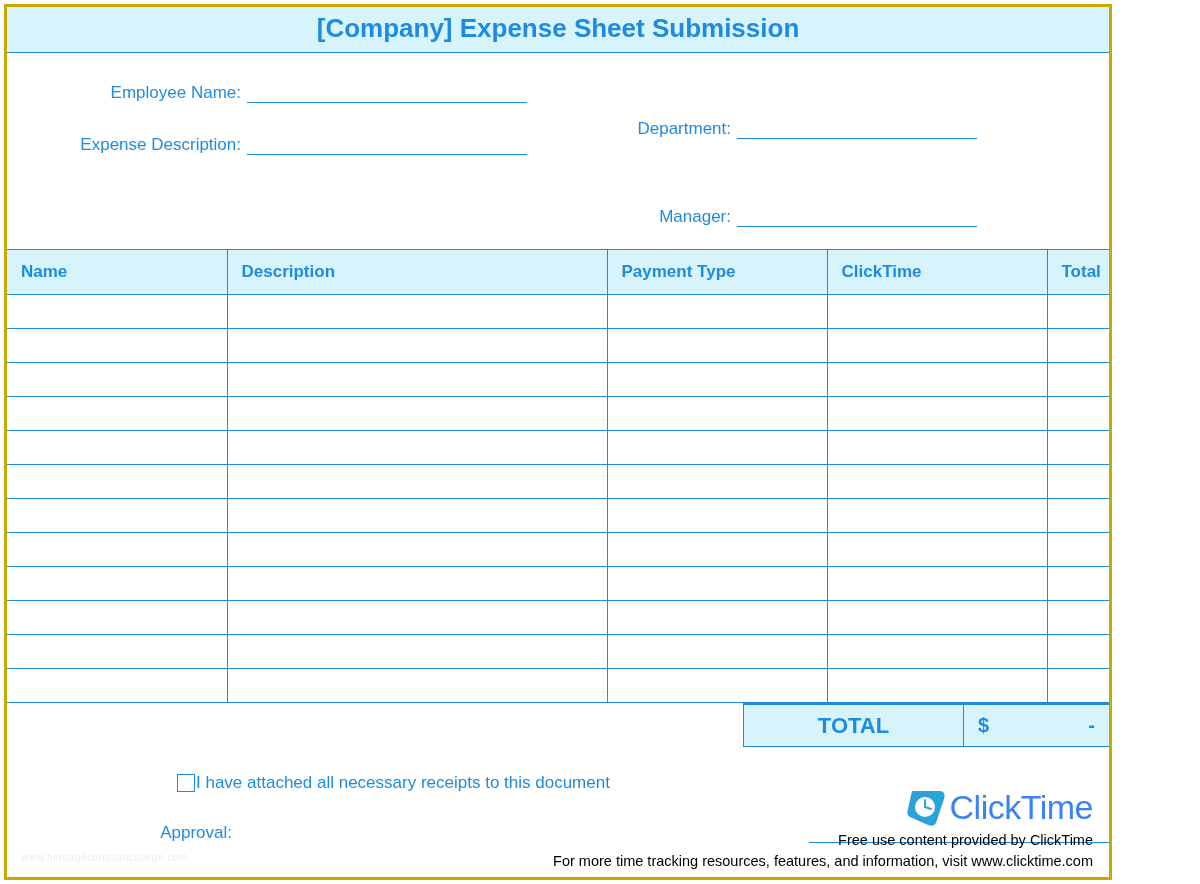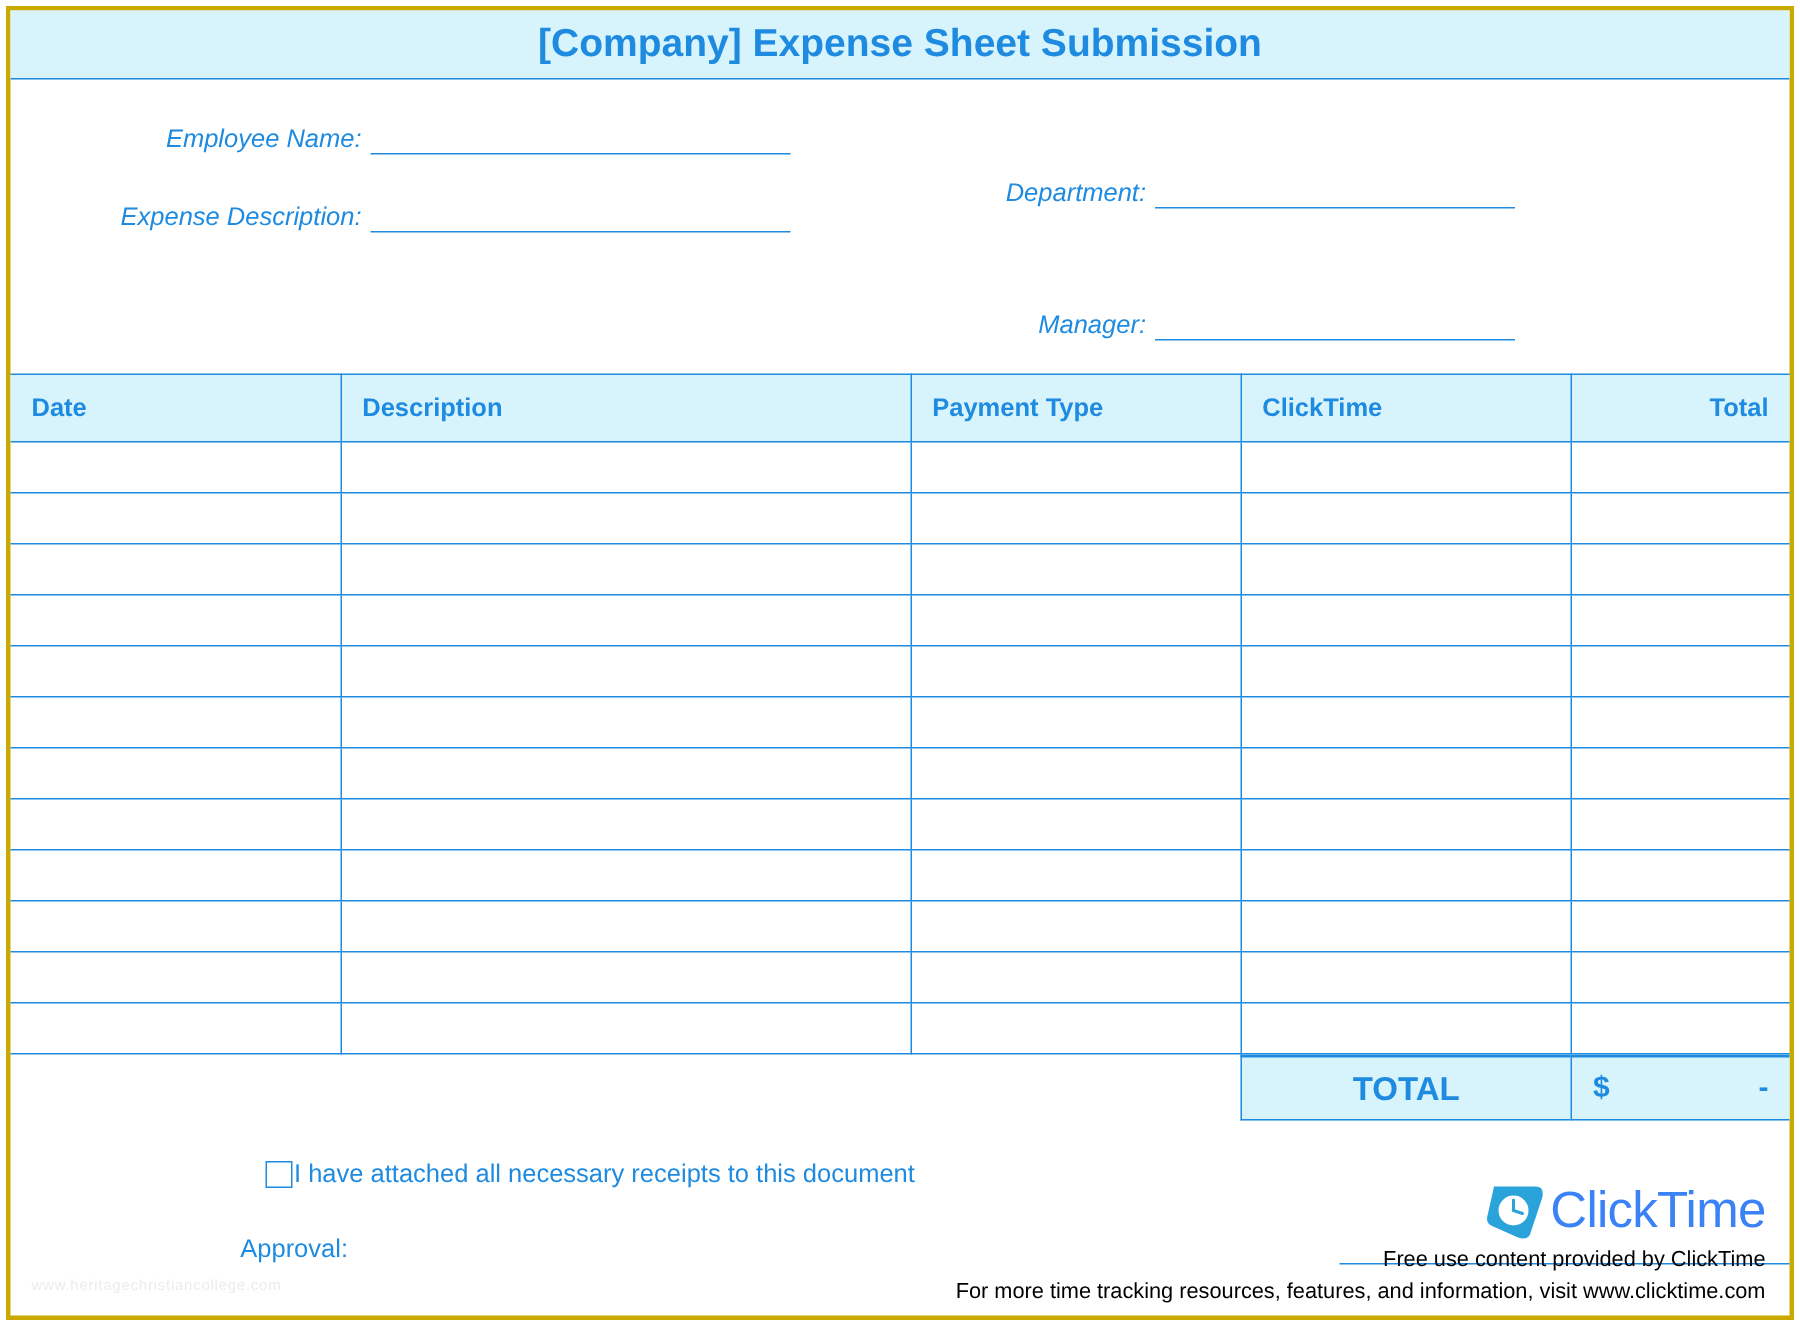--- a/index.html
+++ b/index.html
@@ -4,42 +4,41 @@
 <style>
   * { box-sizing: border-box; margin: 0; padding: 0; }
   body {
     font-family: "Trebuchet MS", "Lucida Grande", Verdana, sans-serif;
     background: #fff;
     width: 1200px;
     height: 884px;
     overflow: hidden;
   }
   .frame {
-    width: 1192px;
+    width: 1108px;
     height: 876px;
     margin: 4px;
     border: 3px solid #c9a800;
     background: #fff;
     position: relative;
   }
   .title-bar {
     background: #d7f3fb;
     border-bottom: 1.5px solid #1e8be0;
     text-align: center;
     padding: 6px 0 8px;
   }
   .title-bar span {
     font-size: 26px;
     font-weight: bold;
     color: #1e8be0;
   }
   .form-fields {
     display: flex;
     padding: 28px 40px 22px 40px;
-    font-style: italic;
   }
   .col-left, .col-right {
     flex: 1;
     display: flex;
     flex-direction: column;
     gap: 30px;
   }
   .col-right { padding-left: 80px; }
   .field-row {
     display: flex;
@@ -218,21 +217,21 @@
   <table class="expense">
     <colgroup>
       <col class="c-date">
         <col class="c-desc">
         <col class="c-pay">
         <col class="c-cat">
         <col class="c-total">
     </colgroup>
     <thead>
       <tr>
-        <th>Date</th>
+        <th>Name</th>
         <th>Description</th>
         <th>Payment Type</th>
         <th>ClickTime</th>
         <th>Total</th>
       </tr>
     </thead>
     <tbody id="expense-body">
         <tr>
           <td></td>
           <td></td>

